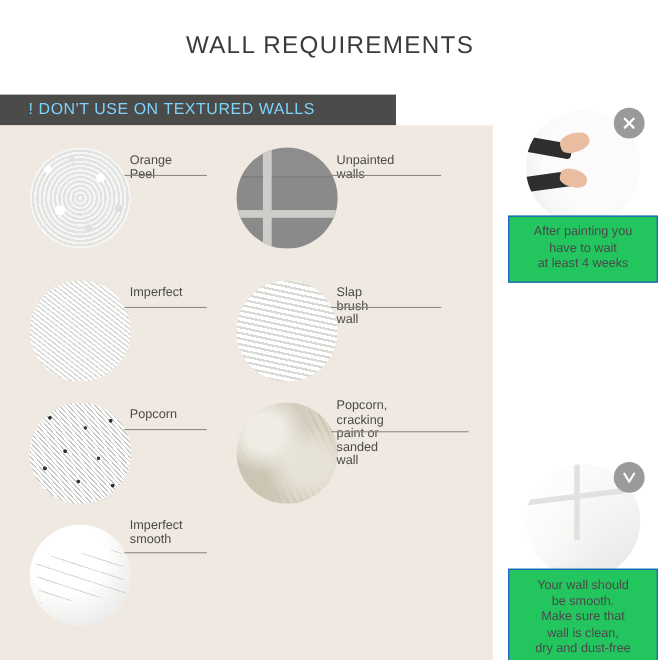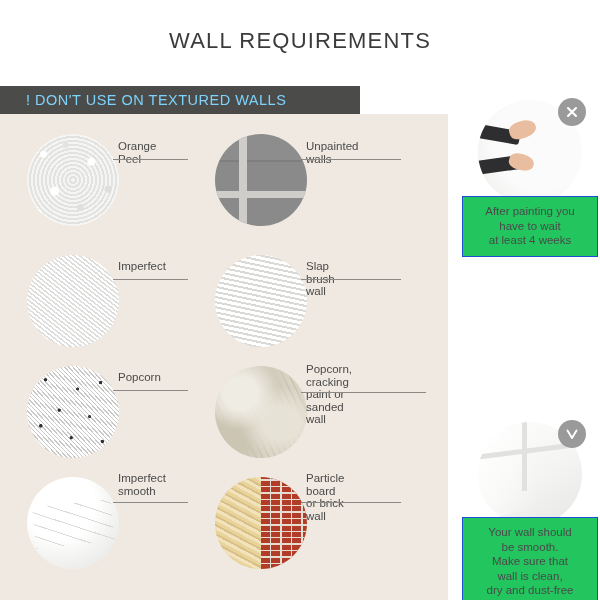--- a/index.html
+++ b/index.html
@@ -288,29 +288,20 @@
 
     <div class="tex-item">
       <div class="tex-circle tx-imperfect" style="left:27px; top:363px;">
           <div class="inner"></div>
         </div>
       <div class="tex-label" style="left:118px; top:358px;">Imperfect
 smooth</div>
       <div class="tex-rule" style="left:113px; top:388px; width:75px;"></div>
     </div>
 
-    <div class="tex-item">
-      <div class="tex-circle tx-particle" style="left:215px; top:363px;">
-        <div class="osb"></div>
-          <div class="brick"></div>
-      </div>
-      <div class="tex-label" style="left:306px; top:358px;">Particle board
-or brick wall</div>
-      <div class="tex-rule" style="left:301px; top:388px; width:100px;"></div>
-    </div>
 
   </div>
 
   <div class="tip-card" style="left:462px; top:100px;">
     <div class="tip-photo">
       <div class="disc">
         <div class="ph-wait">
           <div class="arm1"></div>
             <div class="hand1"></div>
           <div class="arm2"></div>

